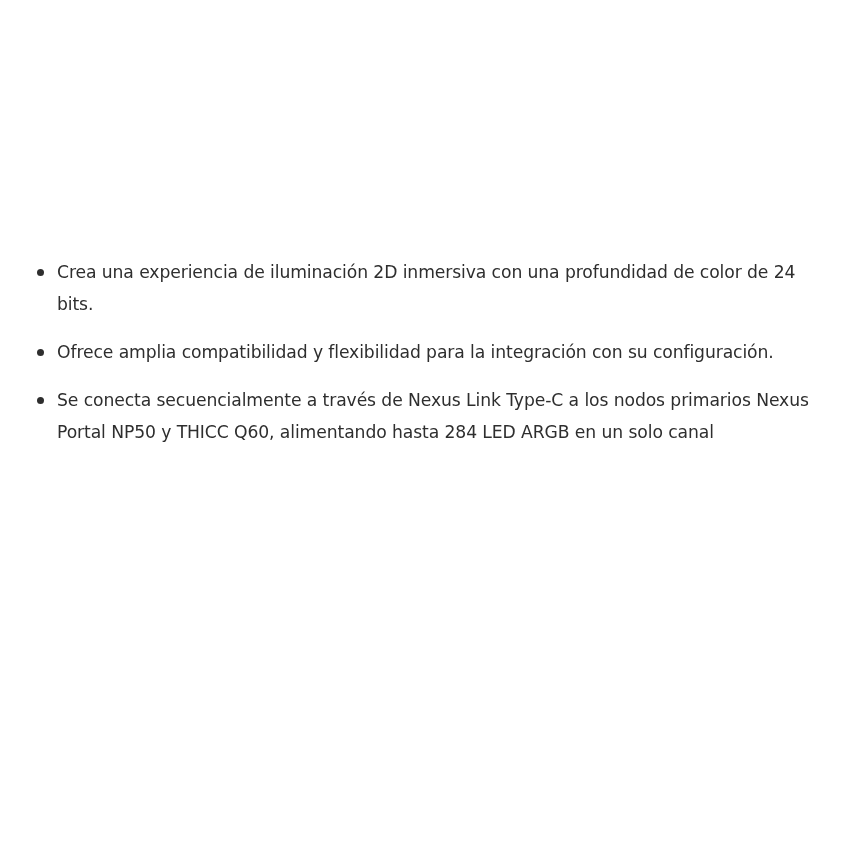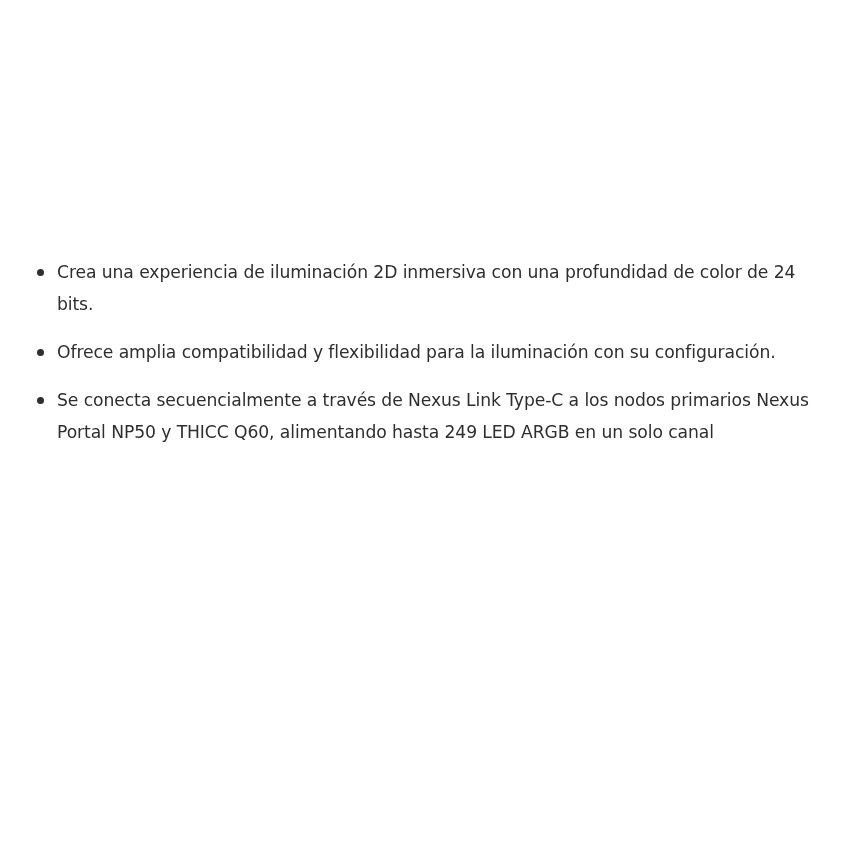--- a/index.html
+++ b/index.html
@@ -45,19 +45,19 @@
 </head>
 <body>
 
 <ul class="feature-list">
   <li class="feature-item">
     <span class="bullet"></span>
     <span>Crea una experiencia de iluminación 2D inmersiva con una profundidad de color de 24 bits.</span>
   </li>
   <li class="feature-item">
     <span class="bullet"></span>
-    <span>Ofrece amplia compatibilidad y flexibilidad para la iluminación con su configuración.</span>
+    <span>Ofrece amplia compatibilidad y flexibilidad para la integración con su configuración.</span>
   </li>
   <li class="feature-item">
     <span class="bullet"></span>
-    <span>Se conecta secuencialmente a través de Nexus Link Type-C a los nodos primarios Nexus Portal NP50 y THICC Q60, alimentando hasta 249 LED ARGB en un solo canal</span>
+    <span>Se conecta secuencialmente a través de Nexus Link Type-C a los nodos primarios Nexus Portal NP50 y THICC Q60, alimentando hasta 284 LED ARGB en un solo canal</span>
   </li>
 </ul>
 
 </body></html>

